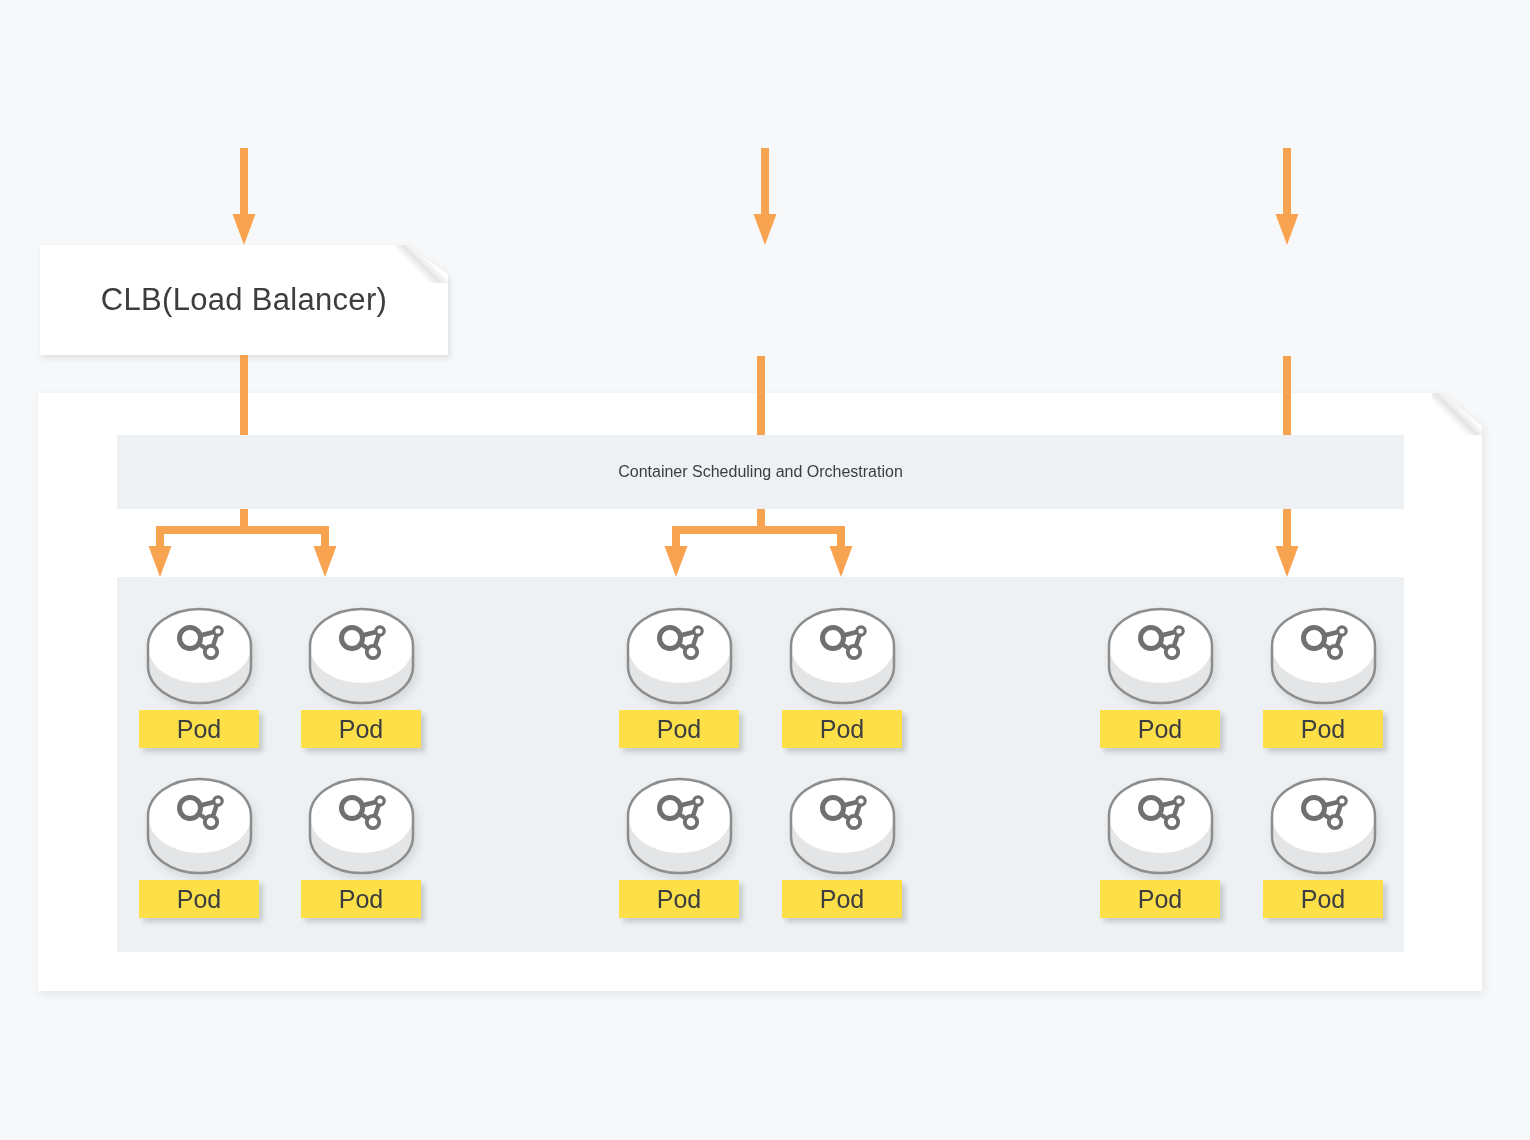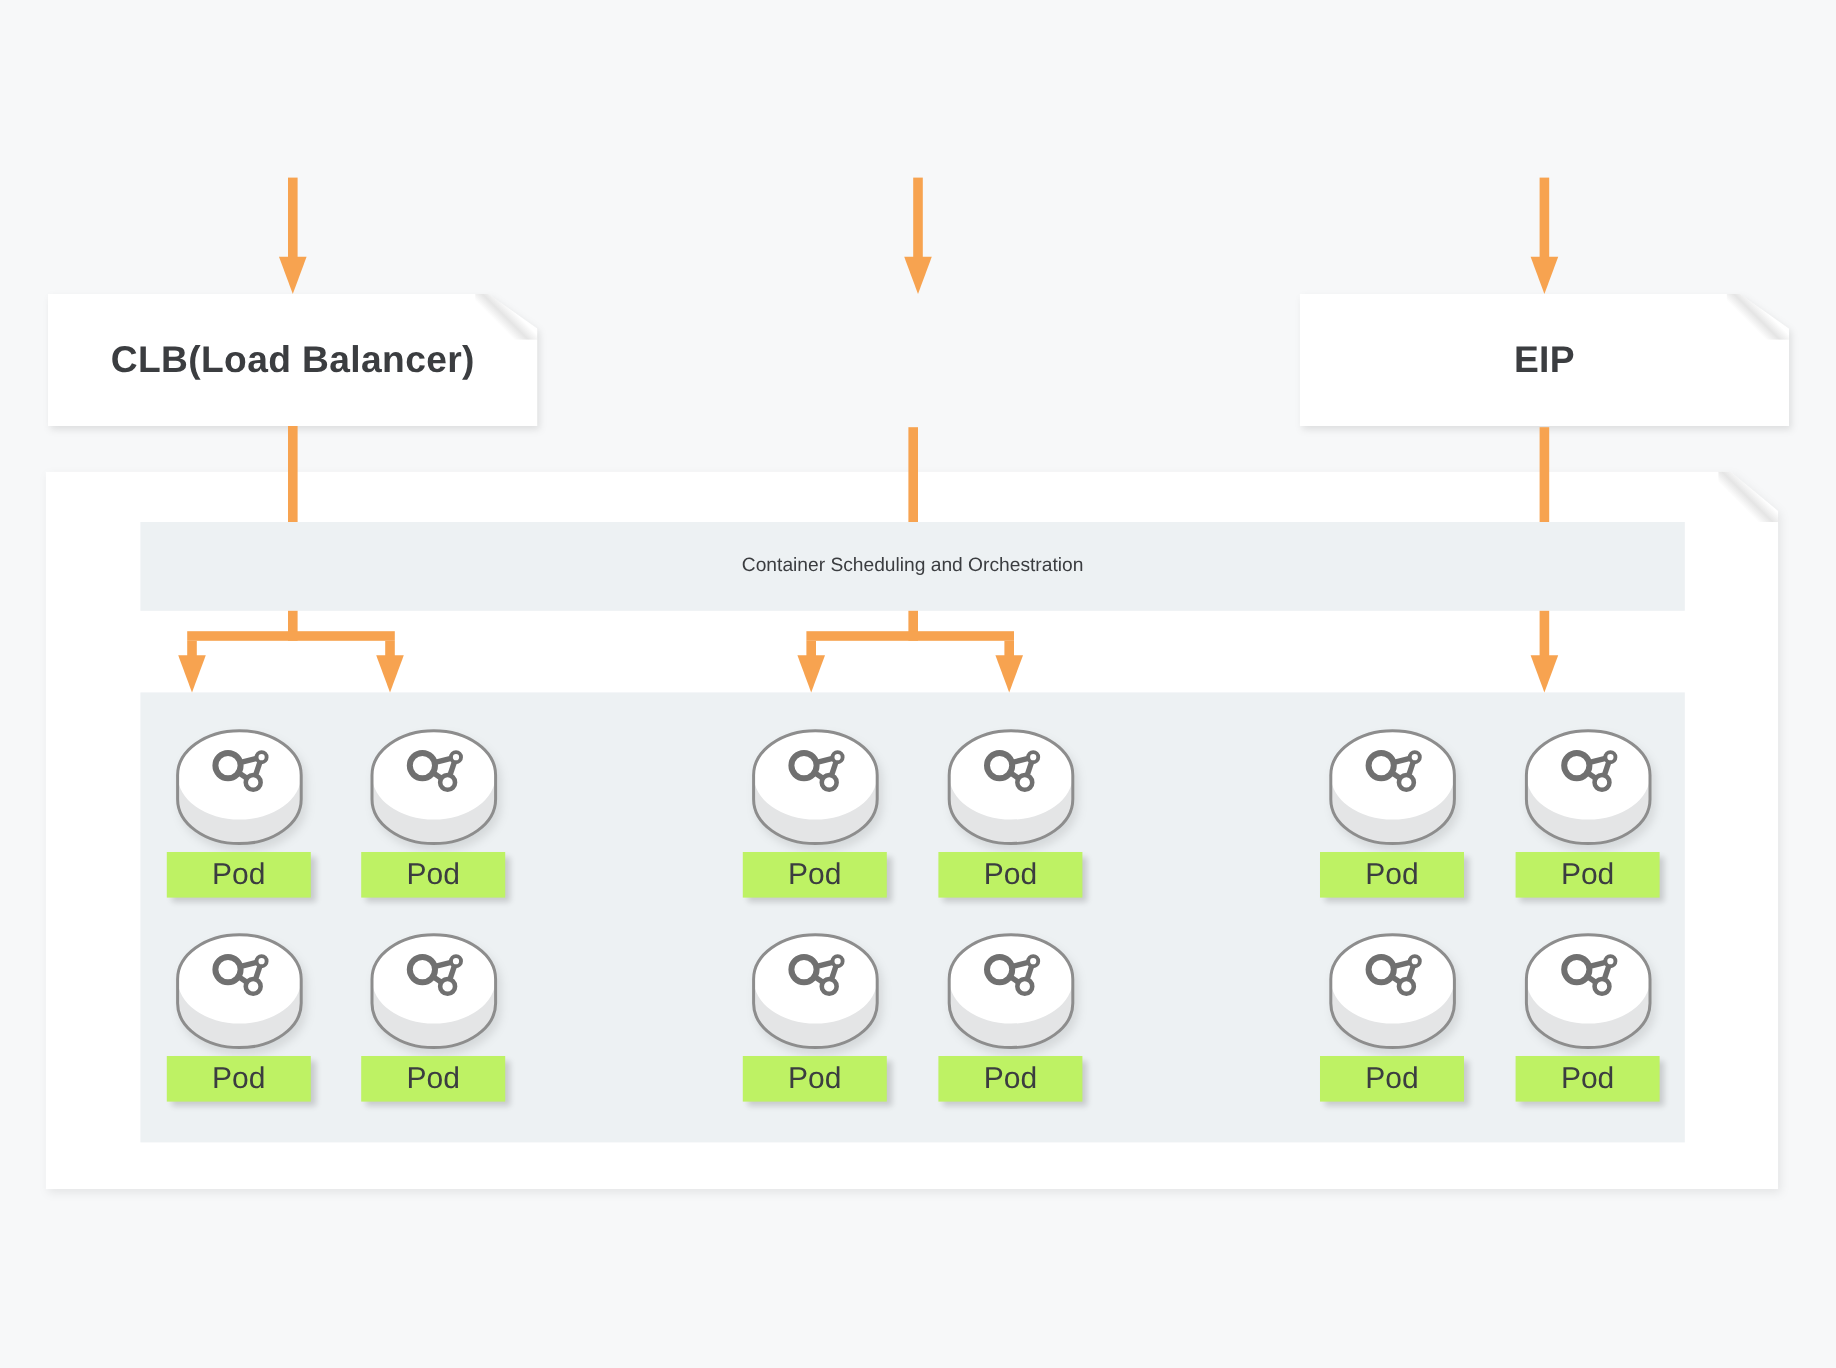--- a/index.html
+++ b/index.html
@@ -1,20 +1,20 @@
 <!DOCTYPE html>
 <html><head>
 <meta charset="utf-8">
 <style>
   html,body{margin:0;padding:0;}
   body{background:#f7f8f9;font-family:"Liberation Sans",sans-serif;}
   .canvas{position:relative;width:1530px;height:1140px;background:var(--canvas-bg,#f7f8f9);overflow:hidden;color:var(--text,#3b3d40);}
 
   
-  .entry-node{position:absolute;top:245px;height:110px;filter:drop-shadow(2px 3px 3px rgba(0,0,0,0.10));z-index:2;font-weight:bold;}
+  .entry-node{position:absolute;top:245px;height:110px;filter:drop-shadow(2px 3px 3px rgba(0,0,0,0.10));z-index:2;}
   #node-clb{left:40px;width:408px;}
   #node-alb{left:562px;width:410px;}
   #node-eip{left:1083px;width:408px;}
   .card{position:relative;width:100%;height:100%;background:var(--card-bg,#fff);
         clip-path:polygon(0 0,calc(100% - 41px) 0,100% 29px,100% 100%,0 100%);}
   .card .node-label{width:100%;height:100%;display:flex;align-items:center;justify-content:center;
         font-size:31px;letter-spacing:.3px;color:var(--text,#3b3d40);}
   .fold{position:absolute;top:0;right:0;width:52px;height:38px;
         background:linear-gradient(45deg,rgba(0,0,0,0) 36%,rgba(90,90,90,0.16) 49%,rgba(0,0,0,0) 62%);}
 
@@ -23,21 +23,21 @@
         filter:drop-shadow(2px 3px 4px rgba(0,0,0,0.08));z-index:1;}
   .orch-card{position:relative;width:100%;height:100%;background:var(--card-bg,#fff);
         clip-path:polygon(0 0,calc(100% - 40px) 0,100% 33px,100% 100%,0 100%);}
   .orch-header{position:absolute;left:79px;top:42px;width:1287px;height:74px;background:var(--panel-bg,#edf1f3);
         display:flex;align-items:center;justify-content:center;font-size:16px;color:var(--text,#3b3d40);}
   .pods-area{position:absolute;left:79px;top:184px;width:1287px;height:375px;background:var(--panel-bg,#edf1f3);}
 
   
   .pod{position:absolute;width:120px;height:150px;z-index:2;}
   .pod svg.disk{display:block;margin:0 auto;filter:drop-shadow(3px 5px 4px rgba(0,0,0,0.10));}
-  .pod-label{position:absolute;left:0;top:104px;width:120px;height:38px;background:#bef264;
+  .pod-label{position:absolute;left:0;top:104px;width:120px;height:38px;background:#fde047;
         box-shadow:4px 4px 5px rgba(0,0,0,0.16);display:flex;align-items:center;justify-content:center;
         font-size:25px;color:var(--text,#3b3d40);}
   .p1{left:139px;top:606px}.p2{left:301px;top:606px}.p3{left:139px;top:776px}.p4{left:301px;top:776px}
   .p5{left:619px;top:606px}.p6{left:782px;top:606px}.p7{left:619px;top:776px}.p8{left:782px;top:776px}
   .p9{left:1100px;top:606px}.p10{left:1263px;top:606px}.p11{left:1100px;top:776px}.p12{left:1263px;top:776px}
 
   .disk-body{fill:#fff;}
   .disk-rim{fill:var(--pod-rim,#e4e5e6);}
   .disk-outline{fill:none;stroke:var(--pod-outline,#8d8d8d);stroke-width:2.5;}
   .molecule line{stroke:var(--pod-glyph,#707070);stroke-width:4.5;}
@@ -64,26 +64,20 @@
       <div class="pods-area"></div>
     </div>
   </div>
 
   <div class="entry-node" id="node-clb">
     <div class="card">
       <div class="fold"></div>
       <div class="node-label">CLB(Load Balancer)</div>
     </div>
   </div>
-  <div class="entry-node" id="node-eip">
-    <div class="card">
-      <div class="fold"></div>
-      <div class="node-label">EIP</div>
-    </div>
-  </div>
 
   <div class="pod p1">
     <svg class="disk" width="107" height="100" viewBox="0 0 107 100">
       <path class="disk-body" d="M2,40 A51.5,37 0 0 1 105,40 L105,60 A51.5,37 0 0 1 2,60 Z"></path>
       <path class="disk-rim" d="M2,40 L2,60 A51.5,37 0 0 0 105,60 L105,40 A51.5,37 0 0 1 2,40 Z"></path>
       <path class="disk-outline" d="M2,40 A51.5,37 0 0 1 105,40 L105,60 A51.5,37 0 0 1 2,60 Z"></path>
       <g class="molecule">
         <line x1="44" y1="32" x2="72" y2="25"></line>
           <line x1="72" y1="25" x2="65" y2="46"></line>
           <line x1="44" y1="32" x2="65" y2="46"></line>

